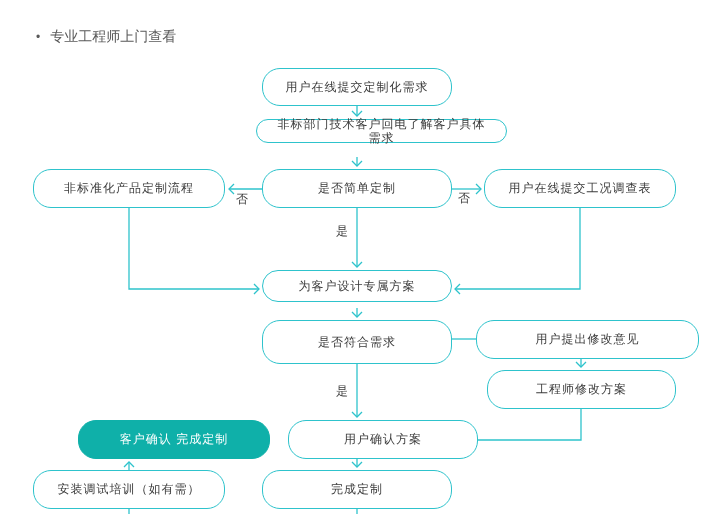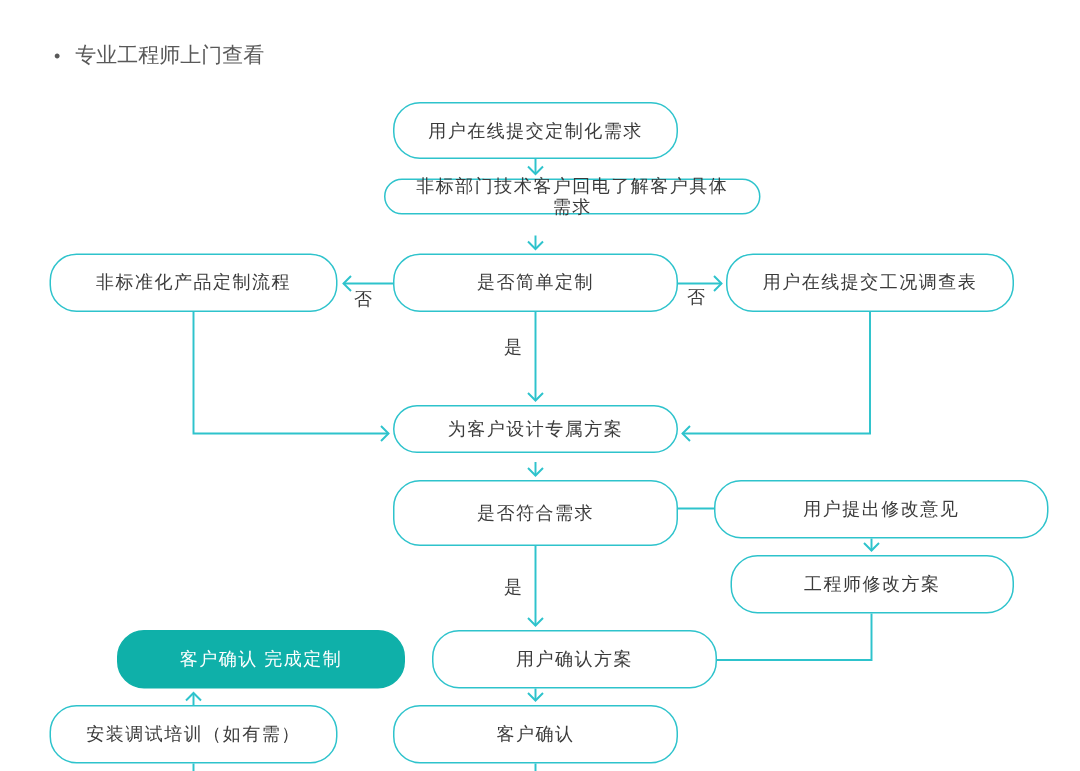--- a/index.html
+++ b/index.html
@@ -115,20 +115,20 @@
       <div class="node outline" style="left: 33px; top: 169px; width: 192px; height: 39px;">非标准化产品定制流程</div>
       <div class="node outline" style="left: 262px; top: 169px; width: 190px; height: 39px;">是否简单定制</div>
       <div class="node outline" style="left: 484px; top: 169px; width: 192px; height: 39px;">用户在线提交工况调查表</div>
       <div class="node outline" style="left: 262px; top: 270px; width: 190px; height: 32px;">为客户设计专属方案</div>
       <div class="node outline" style="left: 262px; top: 320px; width: 190px; height: 44px;">是否符合需求</div>
       <div class="node outline" style="left: 476px; top: 320px; width: 223px; height: 39px;">用户提出修改意见</div>
       <div class="node outline" style="left: 487px; top: 370px; width: 189px; height: 39px;">工程师修改方案</div>
       <div class="node filled" style="left: 33px; top: 420px; width: 192px; height: 39px;">客户确认 完成定制</div>
       <div class="node outline" style="left: 262px; top: 420px; width: 190px; height: 39px; margin-left: 26px;">用户确认方案</div>
       <div class="node outline" style="left: 33px; top: 470px; width: 192px; height: 39px;">安装调试培训（如有需）</div>
-      <div class="node outline" style="left: 262px; top: 470px; width: 190px; height: 39px;">客户确认</div>
+      <div class="node outline" style="left: 262px; top: 470px; width: 190px; height: 39px;">完成定制</div>
       <span class="edge-label" style="left: 242px; top: 199px;">否</span>
       <span class="edge-label" style="left: 464px; top: 198px;">否</span>
       <span class="edge-label" style="left: 342px; top: 231px;">是</span>
       <span class="edge-label" style="left: 342px; top: 391px;">是</span>
     </div>
 
 </div>
 
 </body></html>

